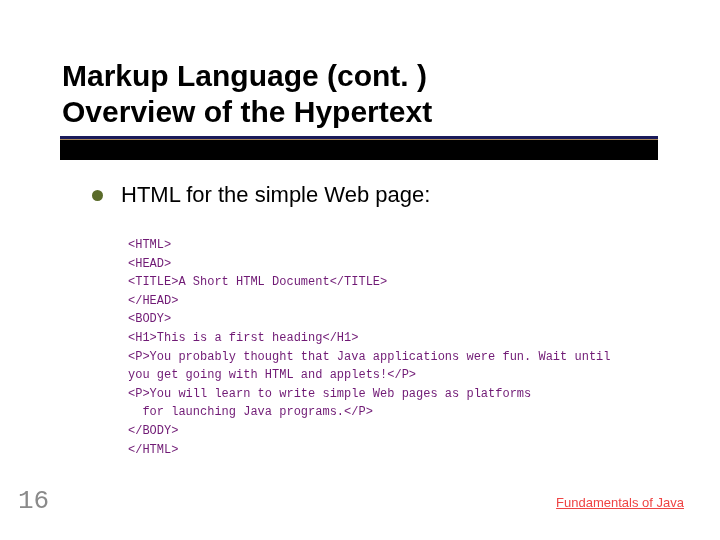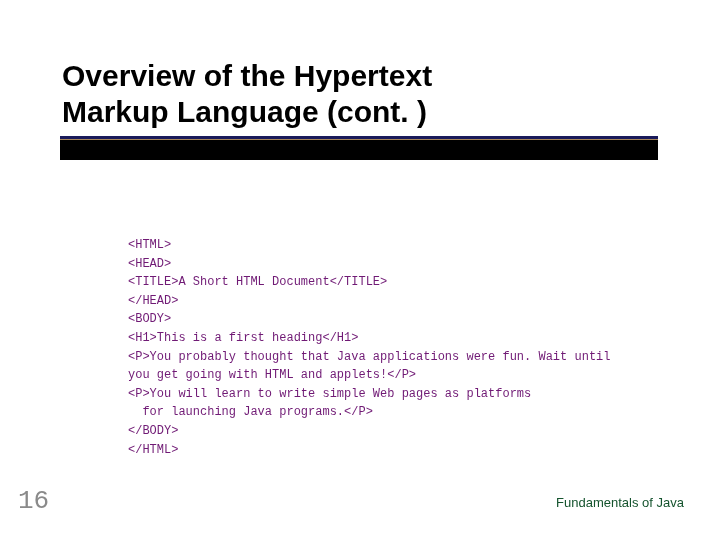--- a/index.html
+++ b/index.html
@@ -76,35 +76,40 @@
     bottom: 24px;
     font-size: 26px;
     color: #8a8a8a;
     font-family: Liberation Mono, monospace;
   }
   .footer-text {
     position: absolute;
     right: 36px;
     bottom: 30px;
     font-size: 13px;
-    color: #14532d;
+    color: #ef4444;
+    text-decoration: underline;
   }
 </style>
 </head>
 <body>
 
 <div class="slide">
 
   <div class="title-block">
+    <div class="title-text">Markup Language (cont. )</div>
     <div class="title-text">Overview of the Hypertext</div>
-    <div class="title-text">Markup Language (cont. )</div>
   </div>
 
   <div class="underline-bar"></div>
 
+  <div class="bullet-row">
+    <div class="bullet-dot"></div>
+    <div class="bullet-text">HTML for the simple Web page:</div>
+  </div>
 
   <div class="code-block"><span>&lt;HTML&gt;</span>
 <span>&lt;HEAD&gt;</span>
 <span>&lt;TITLE&gt;A Short HTML Document&lt;/TITLE&gt;</span>
 <span>&lt;/HEAD&gt;</span>
 <span>&lt;BODY&gt;</span>
 <span>&lt;H1&gt;This is a first heading&lt;/H1&gt;</span>
 <span>&lt;P&gt;You probably thought that Java applications were fun. Wait until</span>
 <span>you get going with HTML and applets!&lt;/P&gt;</span>
 <span>&lt;P&gt;You will learn to write simple Web pages as platforms</span>

